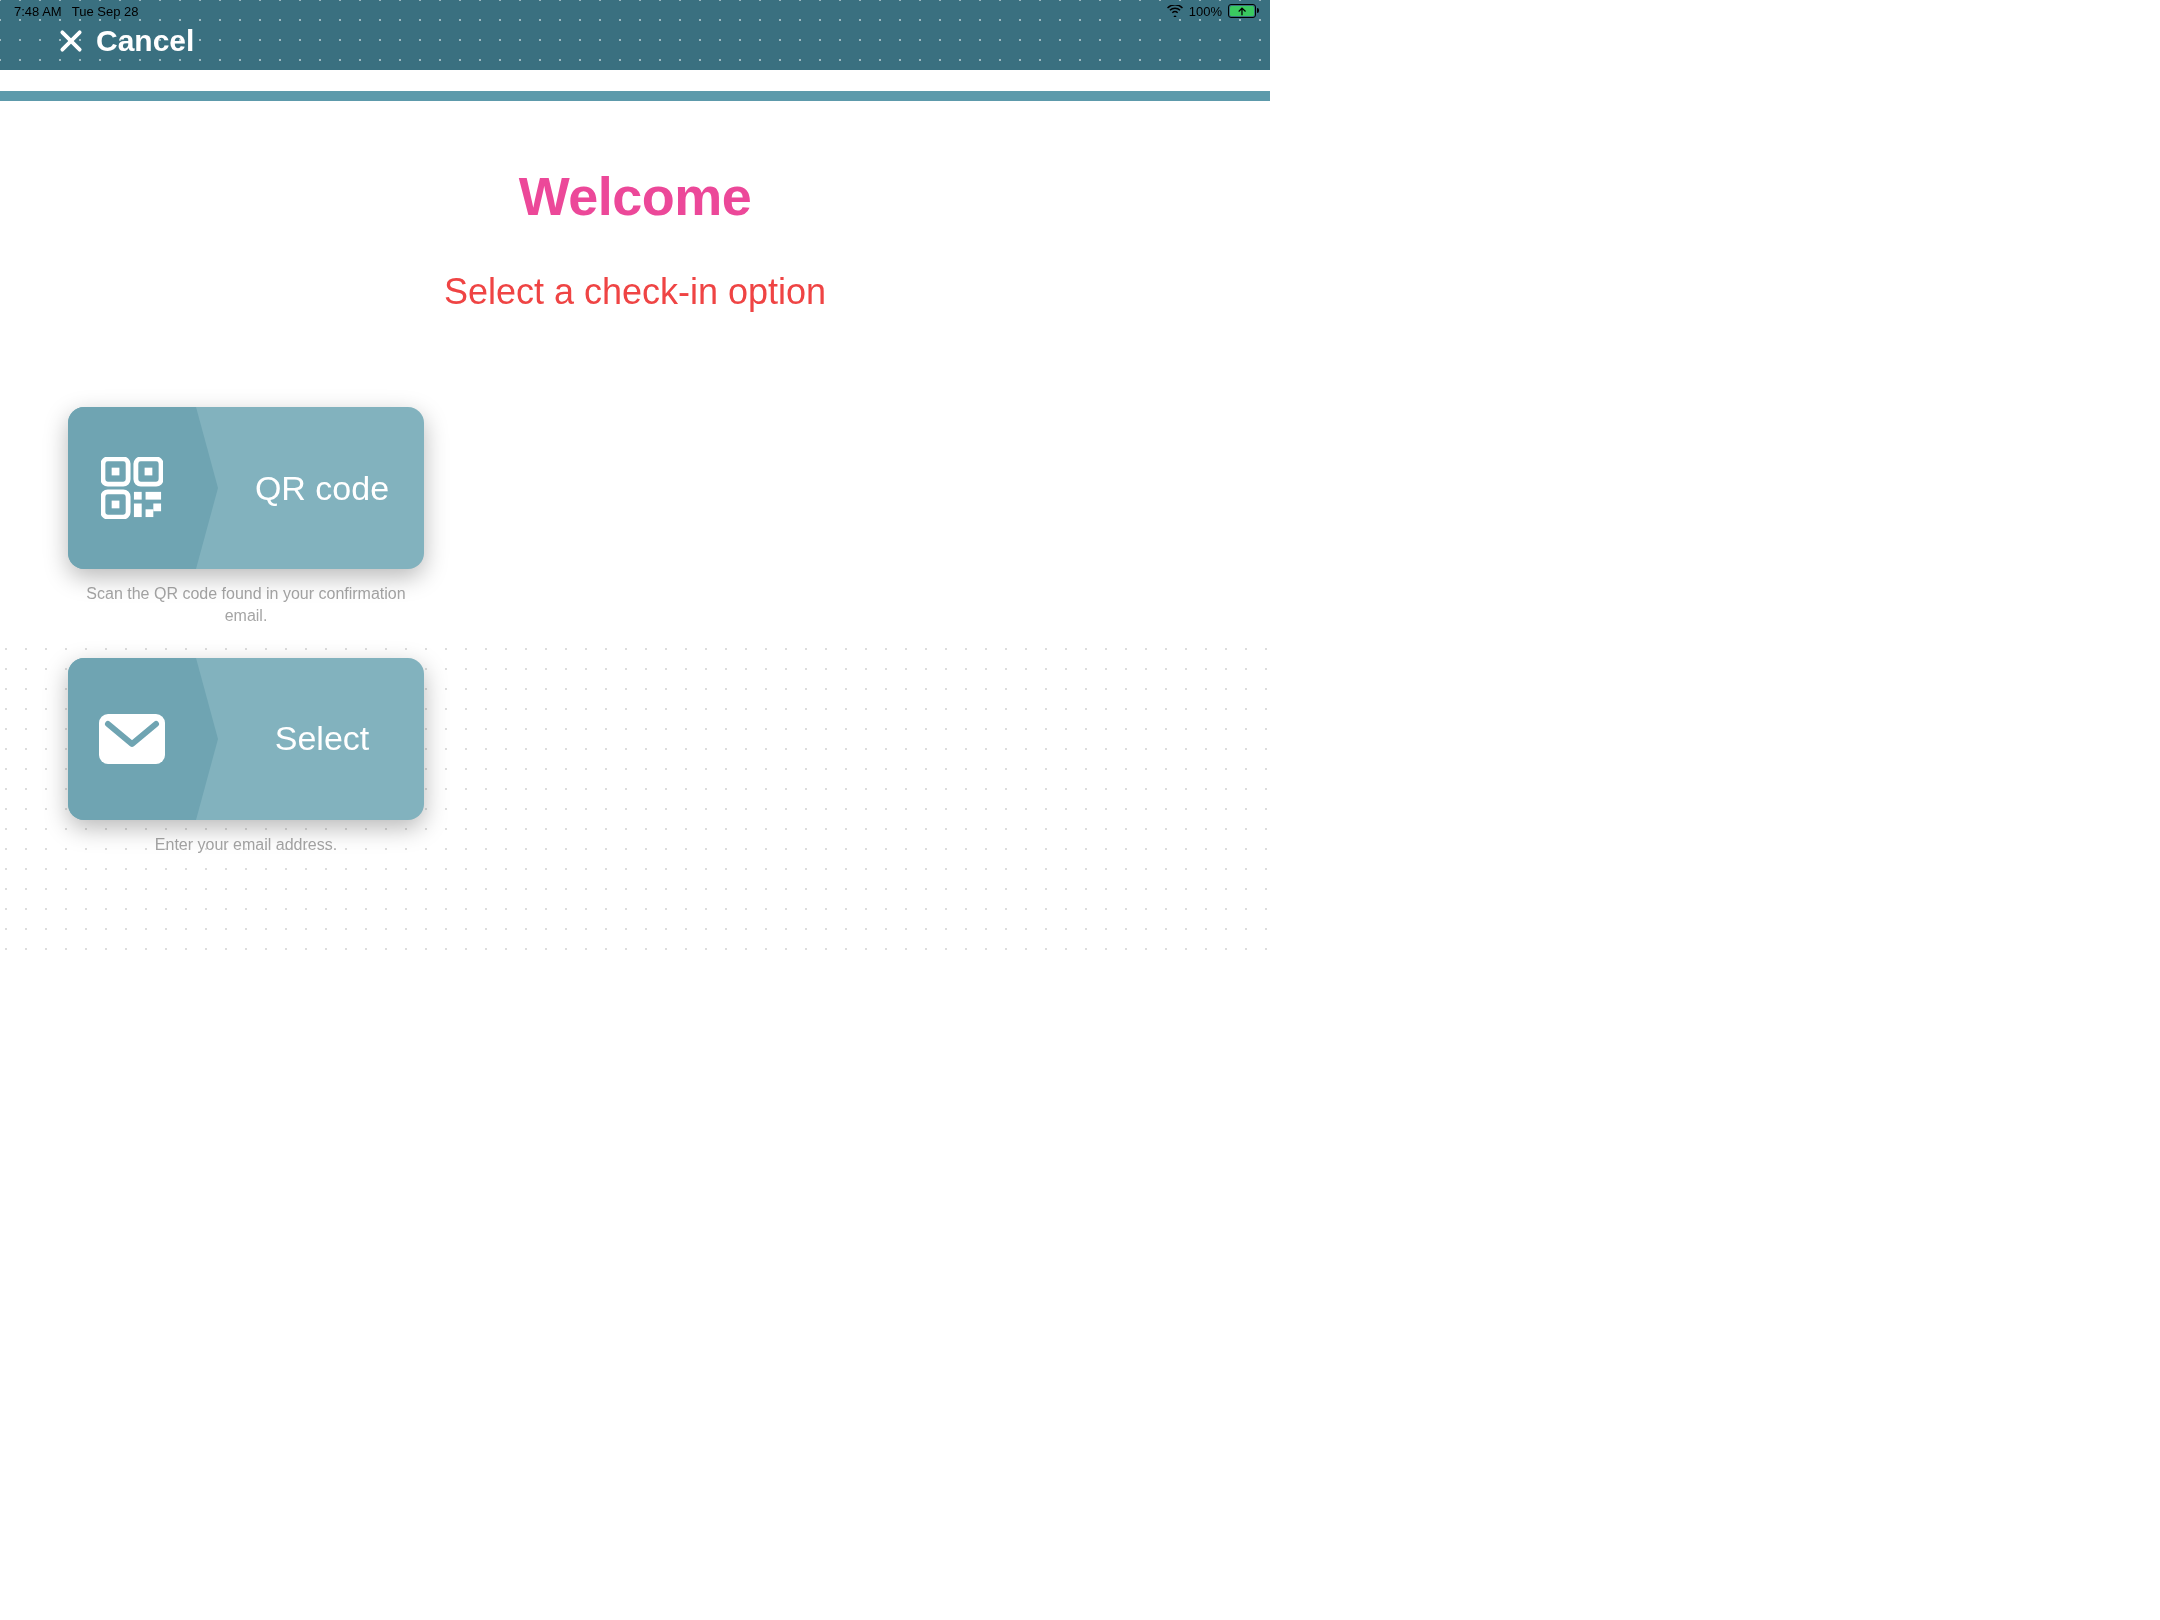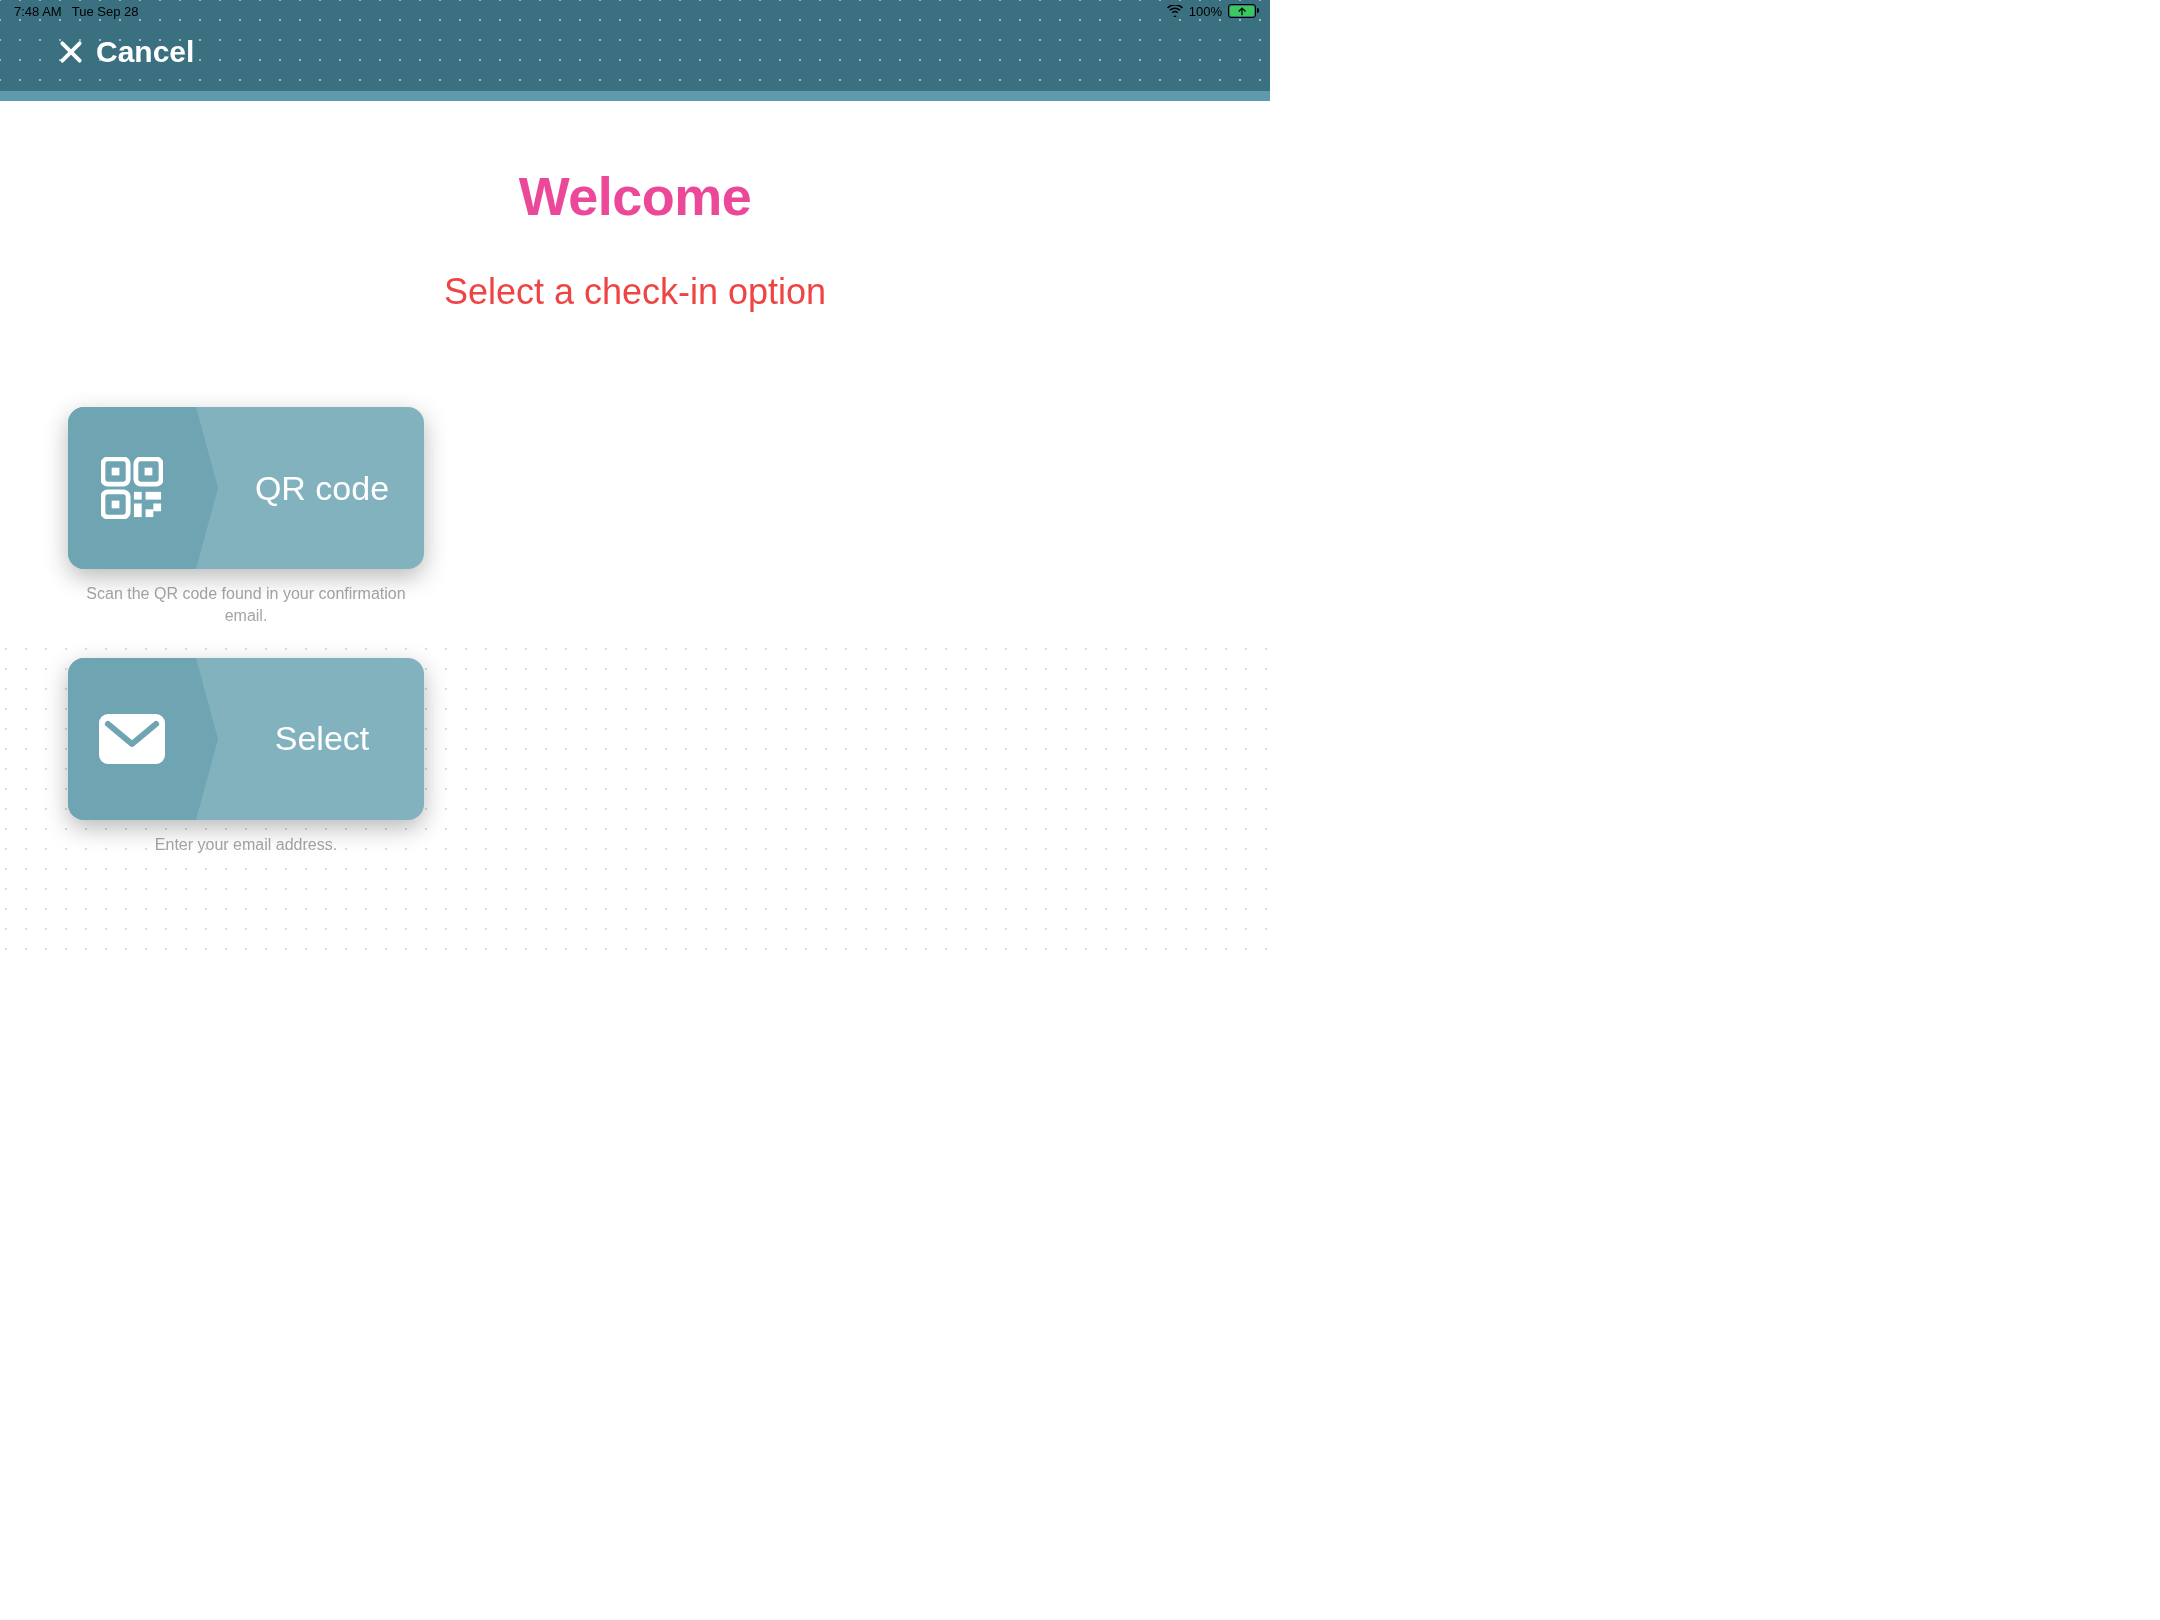--- a/index.html
+++ b/index.html
@@ -73,21 +73,21 @@
     .battery-bolt {
       color: #000;
       font-size: 10px;
       font-weight: bold;
     }
     .header-bar {
       position: absolute;
       top: 0;
       left: 0;
       right: 0;
-      height: 91px;
+      height: 70px;
       background: #3a7080;
       background-image: radial-gradient(circle, rgba(255,255,255,0.5) 1.2px, transparent 1.4px);
       background-size: 20px 20px;
       background-position: 10px 10px;
       display: flex;
       align-items: center;
       padding-left: 58px;
       padding-top: 12px;
     }
     .cancel-button {

